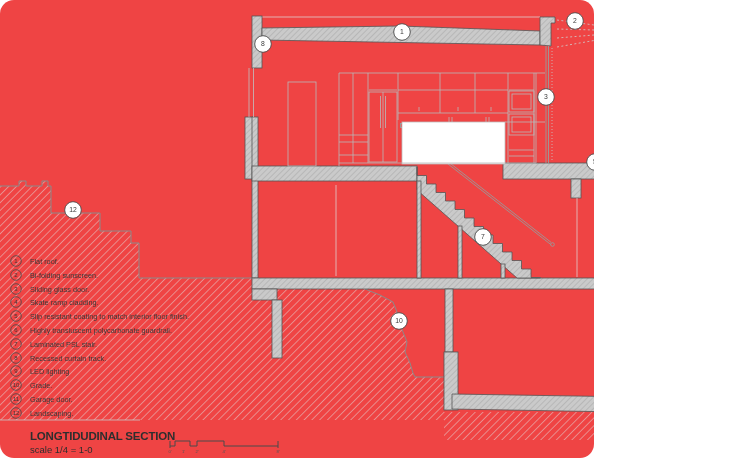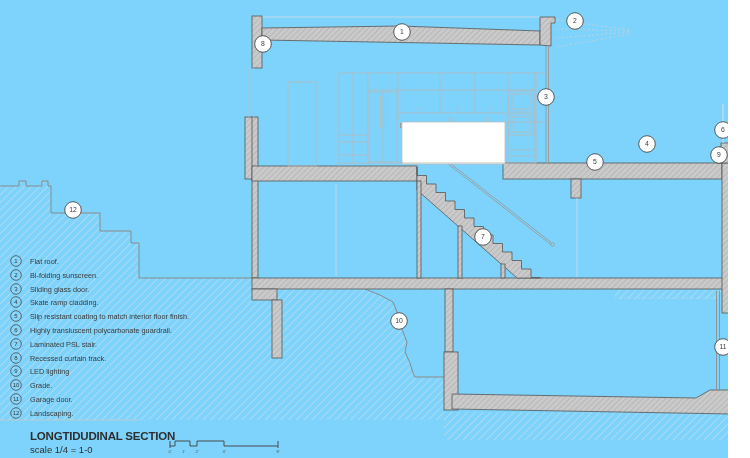--- a/index.html
+++ b/index.html
@@ -1,16 +1,16 @@
 <!DOCTYPE html>
 <html><head>
 <meta charset="utf-8">
 <style>
   html,body{margin:0;padding:0;background:#ffffff;}
-  .stage{position:relative;width:728px;height:458px;background:#7dd3fc;overflow:hidden;}
+  .stage{position:relative;width:594px;height:458px;background:#ef4444;overflow:hidden;border-radius:14px;}
   svg{display:block;}
   text{font-family:"Liberation Sans",sans-serif;fill:#3a3a3a;}
   .callout-num{font-size:6.8px;fill:#3a3a3a;}
   .legend-num{font-size:6px;fill:#3a3a3a;}
   .legend-label{font-size:7.3px;fill:#3a3a3a;}
   .title-main{font-size:11.5px;font-weight:700;letter-spacing:-0.2px;fill:#2e2e2e;}
   .title-scale{font-size:9.5px;fill:#2e2e2e;}
   .sb-label{font-size:4.3px;fill:#555;}
   .wall{fill:url(#wallHatch);stroke:#565656;stroke-width:0.8;}
   .earth{fill:url(#earthHatch);stroke:none;}

